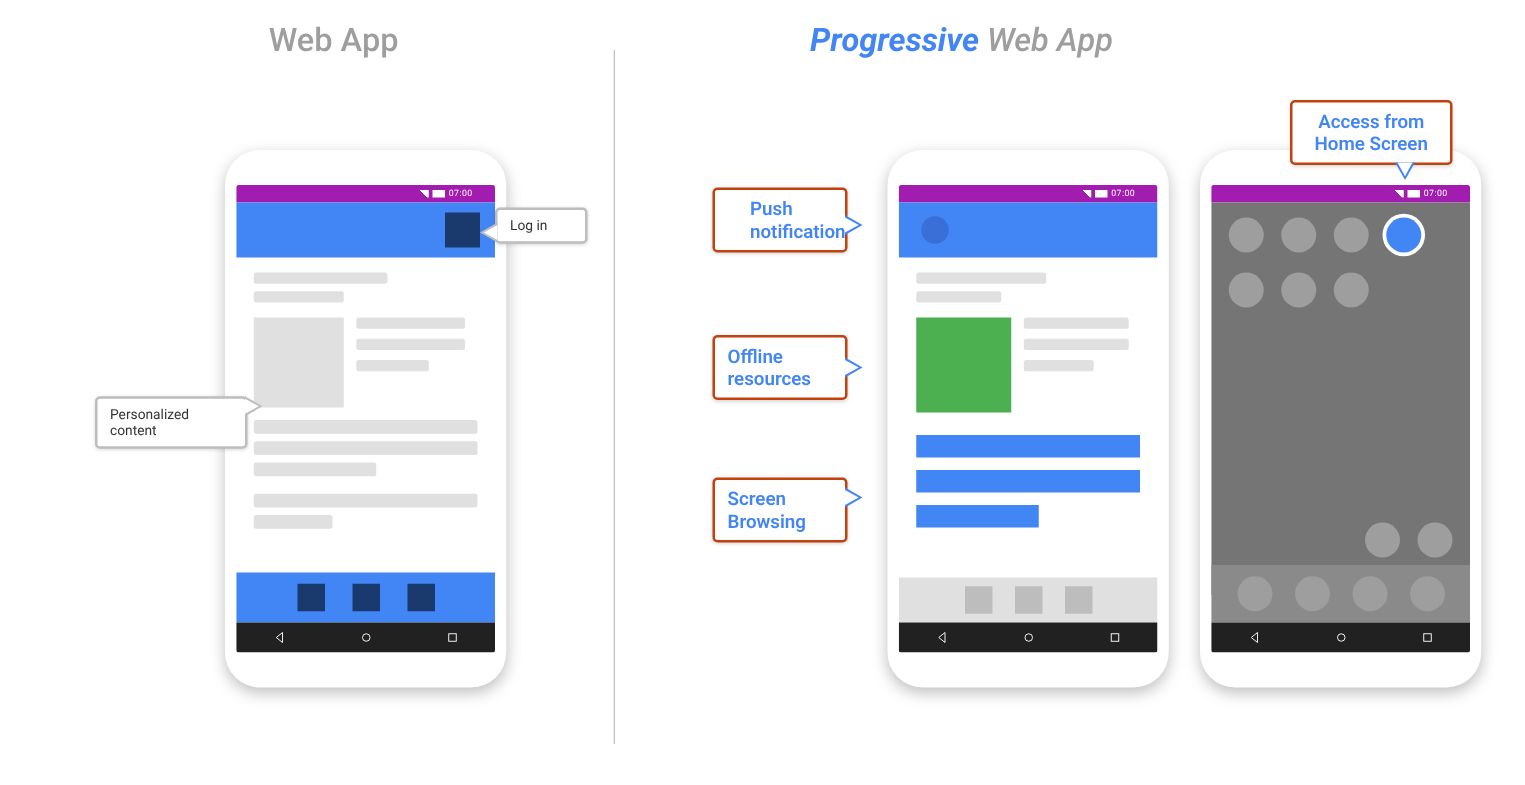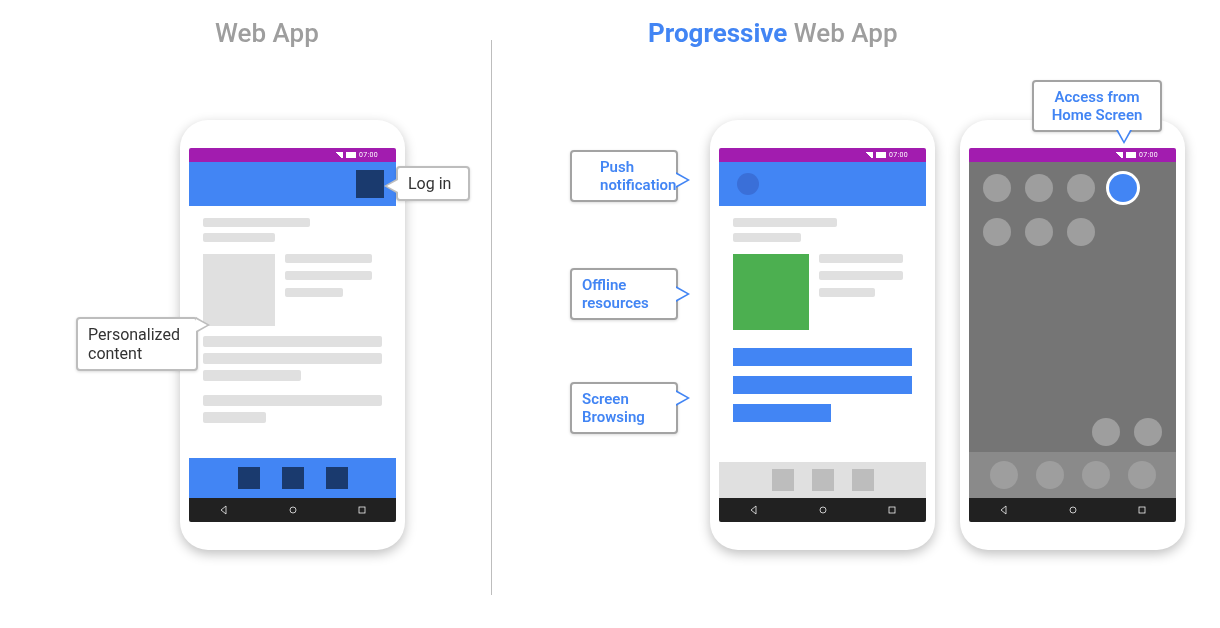--- a/index.html
+++ b/index.html
@@ -40,38 +40,38 @@
 
 
 .home-bg { position:absolute; left:0; right:0; top:14px; bottom:46px; background:#757575; }
 .home-icons { position:absolute; left:0; right:0; top:26px; display:flex; flex-wrap:wrap; padding:0 14px; gap:16px 14px; }
 .home-icons .circ { width:28px; height:28px; border-radius:50%; background:#9e9e9e; }
 .home-icons .circ.pwa { background:#4285f4; box-shadow: 0 0 0 3px #fff; }
 .dock { position:absolute; left:0; right:0; bottom:24px; height:46px; background:#8a8a8a; display:flex; justify-content:center; align-items:center; gap:18px; }
 .dock .circ { width:28px; height:28px; border-radius:50%; background:#9e9e9e; }
 
 
-.callout { position:absolute; background:#fff; border:2px solid #a3a3a3; border-radius:4px; padding:6px 10px; font-size:15px; font-weight:600; color:#4285f4; box-shadow: 0 1px 3px rgba(0,0,0,0.15); line-height:1.2; }
-.callout-gray { border-color:#bdbdbd; color:#333; font-weight:400; font-size:16px; }
+.callout { position:absolute; background:#fff; border:2px solid #c2410c; border-radius:4px; padding:6px 10px; font-size:15px; font-weight:600; color:#4285f4; box-shadow: 0 1px 3px rgba(0,0,0,0.15); line-height:1.2; }
+.callout-gray { border-color:#bdbdbd; color:#333; font-weight:400; font-size:11px; }
 .tail { position:absolute; width:0; height:0; }
 .tail-right { border-top:8px solid transparent; border-bottom:8px solid transparent; border-left:14px solid #4285f4; }
 .tail-right::after { content:""; position:absolute; left:-14px; top:-6px; border-top:6px solid transparent; border-bottom:6px solid transparent; border-left:11px solid #fff; }
 .tail-left-g { border-top:8px solid transparent; border-bottom:8px solid transparent; border-right:14px solid #bdbdbd; }
 .tail-left-g::after { content:""; position:absolute; right:-14px; top:-6px; border-top:6px solid transparent; border-bottom:6px solid transparent; border-right:11px solid #fff; }
 .tail-right-g { border-top:8px solid transparent; border-bottom:8px solid transparent; border-left:14px solid #bdbdbd; }
 .tail-right-g::after { content:""; position:absolute; left:-14px; top:-6px; border-top:6px solid transparent; border-bottom:6px solid transparent; border-left:11px solid #fff; }
 .tail-down { border-left:8px solid transparent; border-right:8px solid transparent; border-top:14px solid #4285f4; }
 .tail-down::after { content:""; position:absolute; left:-6px; top:-14px; border-left:6px solid transparent; border-right:6px solid transparent; border-top:11px solid #fff; }
 </style>
 </head>
 <body>
 <div class="canvas">
 
 <div class="title" style="left:215px; top:18px;">Web App</div>
-<div class="title" style="left:648px; top:18px;">
+<div class="title" style="left:648px; top:18px;font-style:italic;">
   <span class="title-accent">Progressive</span><span> Web App</span>
 </div>
 <div class="divider" style="left:491px; top:40px; height:555px;"></div>
 
 <div class="phone" style="left:180px; top:120px;">
   <div class="phone-inner">
     <div class="statusbar">
       <span class="tri"></span>
       <span class="batt"></span>
       <span class="time">07:00</span>

